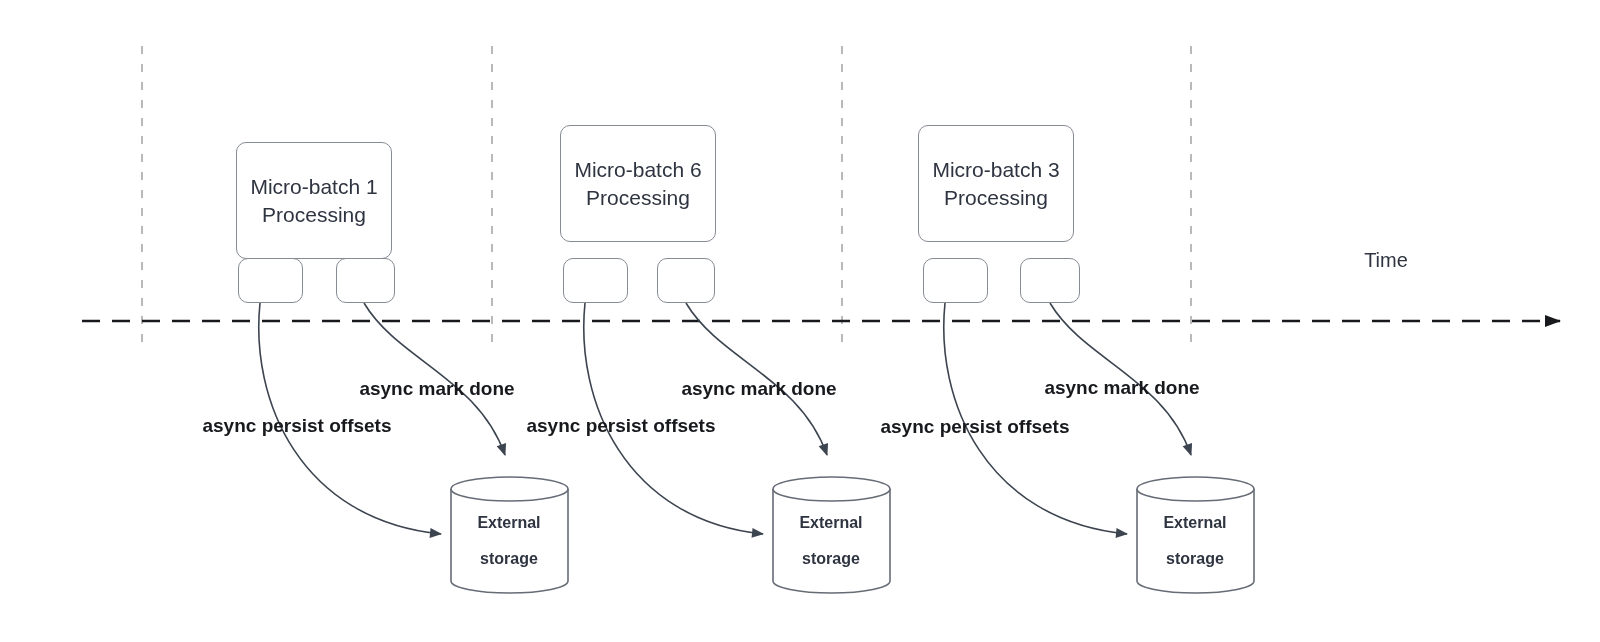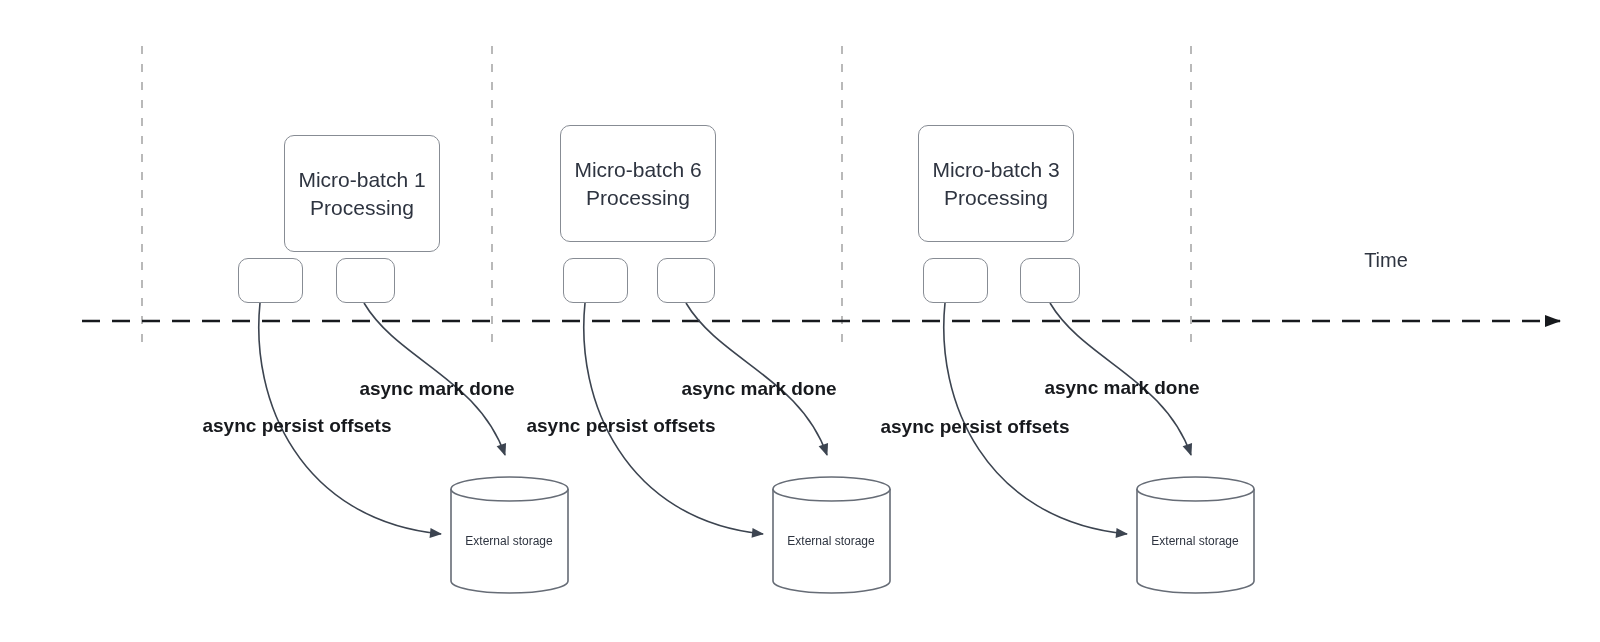--- a/index.html
+++ b/index.html
@@ -36,22 +36,23 @@
     font-weight: bold;
     font-size: 19px;
     color: var(--label-text, #17191d);
     white-space: nowrap;
   }
   .cyl-label {
     position: absolute;
     width: 120px;
     transform: translate(-50%, -50%);
     text-align: center;
-    font-size: 12px; line-height: 36px;
+    font-size: 16px; line-height: 36px;
     color: var(--node-text, #2e3440);
+    font-weight: bold;
   }
   .time-label {
     position: absolute;
     transform: translate(-50%, -50%);
     font-size: 20px;
     color: var(--node-text, #2e3440);
     white-space: nowrap;
   }
 </style>
 </head>
@@ -91,21 +92,21 @@
 
     <path d="M260 303 C250 400 300 520 441 534" fill="none" stroke="var(--edge, #3c4450)" stroke-width="1.6" marker-end="url(#arrowEdge)"></path>
     <path d="M585 303 C575 400 625 520 763 534" fill="none" stroke="var(--edge, #3c4450)" stroke-width="1.6" marker-end="url(#arrowEdge)"></path>
     <path d="M945 303 C935 400 985 520 1127 534" fill="none" stroke="var(--edge, #3c4450)" stroke-width="1.6" marker-end="url(#arrowEdge)"></path>
 
     <path d="M364 303 C398 360 478 378 505 455" fill="none" stroke="var(--edge, #3c4450)" stroke-width="1.6" marker-end="url(#arrowEdge)"></path>
     <path d="M686 303 C720 360 800 378 827 455" fill="none" stroke="var(--edge, #3c4450)" stroke-width="1.6" marker-end="url(#arrowEdge)"></path>
     <path d="M1050 303 C1084 360 1164 378 1191 455" fill="none" stroke="var(--edge, #3c4450)" stroke-width="1.6" marker-end="url(#arrowEdge)"></path>
   </svg>
 
-  <div class="node batch-box" style="left:236px; top:135px;margin-left:48px;">
+  <div class="node batch-box" style="left:236px; top:142px;">
     <span>Micro-batch 1 Processing</span>
   </div>
   <div class="node small-box" style="left:238px; top:258px; width:65px;"></div>
   <div class="node small-box" style="left:336px; top:258px; width:59px;"></div>
   <div class="edge-label" style="left:297px; top:426px;">async persist offsets</div>
   <div class="edge-label" style="left:437px; top:389px;">async mark done</div>
   <div class="cyl-label" style="left:509px; top:541px;">External storage</div>
 
   <div class="node batch-box" style="left:560px; top:125px;">
     <span>Micro-batch 6 Processing</span>

